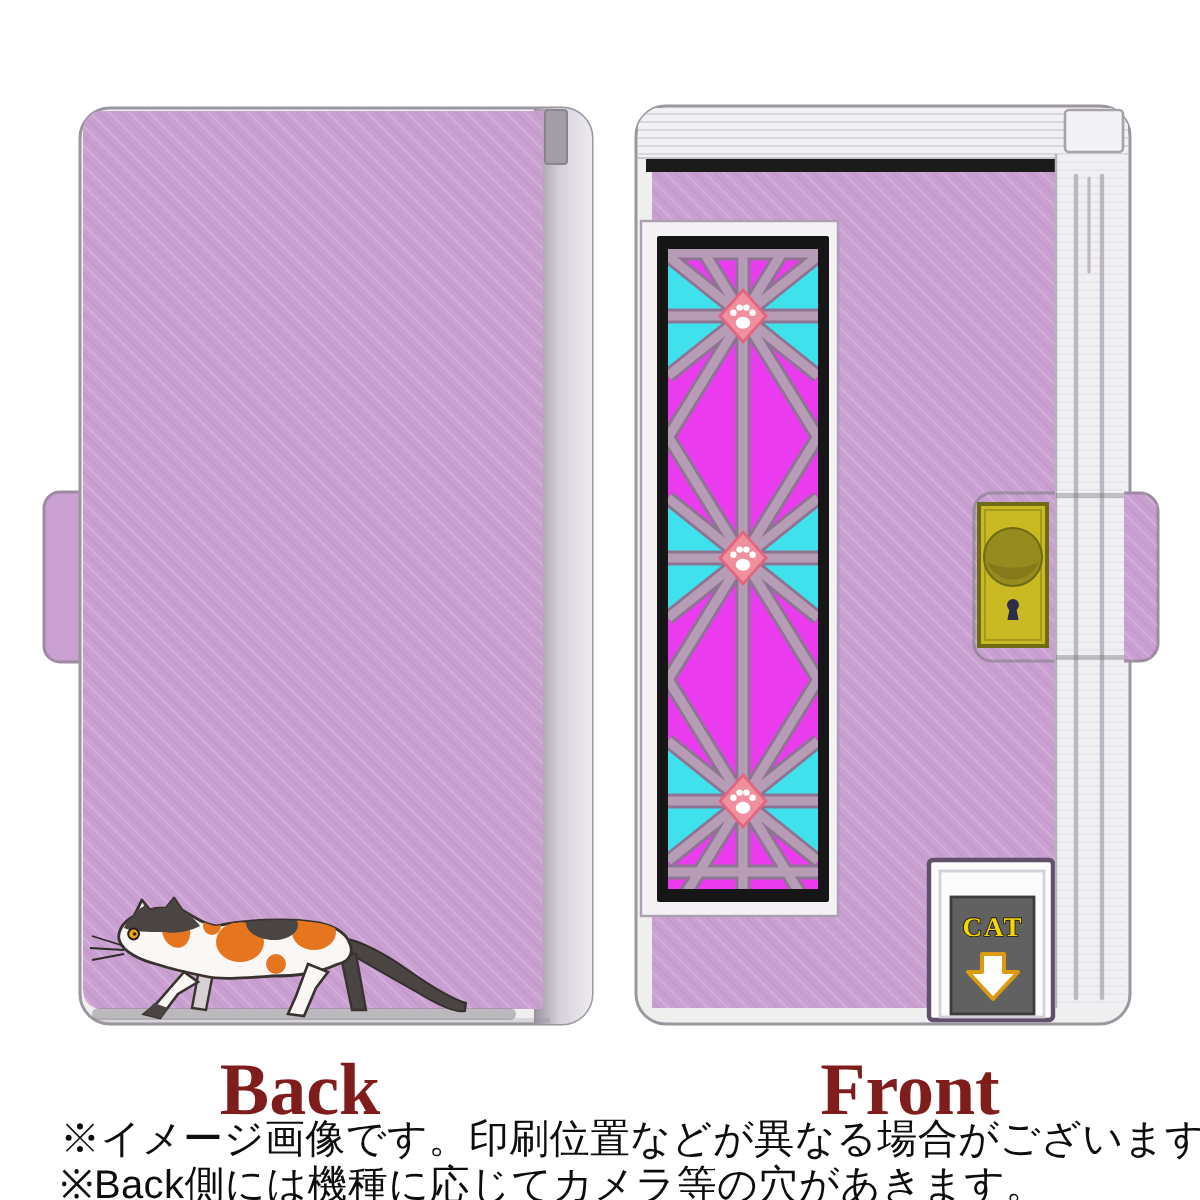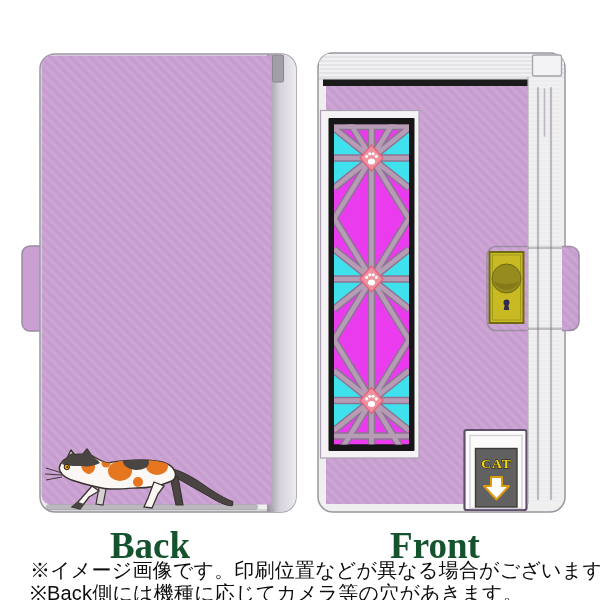--- a/index.html
+++ b/index.html
@@ -1,22 +1,22 @@
 <!DOCTYPE html>
 <html style="--lavender: #c9a0d1; --magenta: #ea3cee; --cyan: #3fe2ec; --strip: #b79cb6; --strip-edge: #8d7492; --paw-pink: #f0909f; --paw-edge: #e4647f; --panel-black: #161616; --black-strip: #1b1b1b; --clasp-yellow: #c9b922; --clasp-edge: #6f6a14; --knob-olive: #968b1e; --flap-gray: #616161; --cat-label-yellow: #f2d800; --arrow-orange: #dc9a10; --cat-orange: #e5761f; --cat-dark: #4a4442; --edge-white: #efeff0; --outline-gray: #9b96a0;"><head>
 <meta charset="utf-8">
 <style>
   html,body{margin:0;padding:0;background:#fff;}
   .stage{position:relative;width:600px;height:600px;background:#fff;overflow:hidden;
          font-family:"Liberation Sans",sans-serif;padding-left:16px;}
   .stage svg{position:absolute;top:0;left:0;display:block;}
   .view-label{position:absolute;top:524px;text-align:center;
-              font-family:"Liberation Serif",serif;font-weight:bold;font-size:37px;color:#14532d;}
+              font-family:"Liberation Serif",serif;font-weight:bold;font-size:37px;color:#7f1d1d;}
   .view-label.back{left:55px;width:190px;}
-  .view-label.front{left:340px;width:190px;}
+  .view-label.front{left:360px;width:190px;}
   .captions{position:absolute;left:30px;top:559px;width:566px;
             font-size:20px;line-height:22.5px;color:#0d0d0d;letter-spacing:0.2px;white-space:nowrap;}
   
   .f-lav{fill:var(--lavender);}
   .f-mag{fill:var(--magenta);}
   .f-cyan{fill:var(--cyan);}
   .f-paw{fill:var(--paw-pink);stroke:var(--paw-edge);stroke-width:1.4;}
   .st-edge{stroke:var(--strip-edge);}
   .st-core{stroke:var(--strip);}
   .f-dark{fill:var(--cat-dark);}

